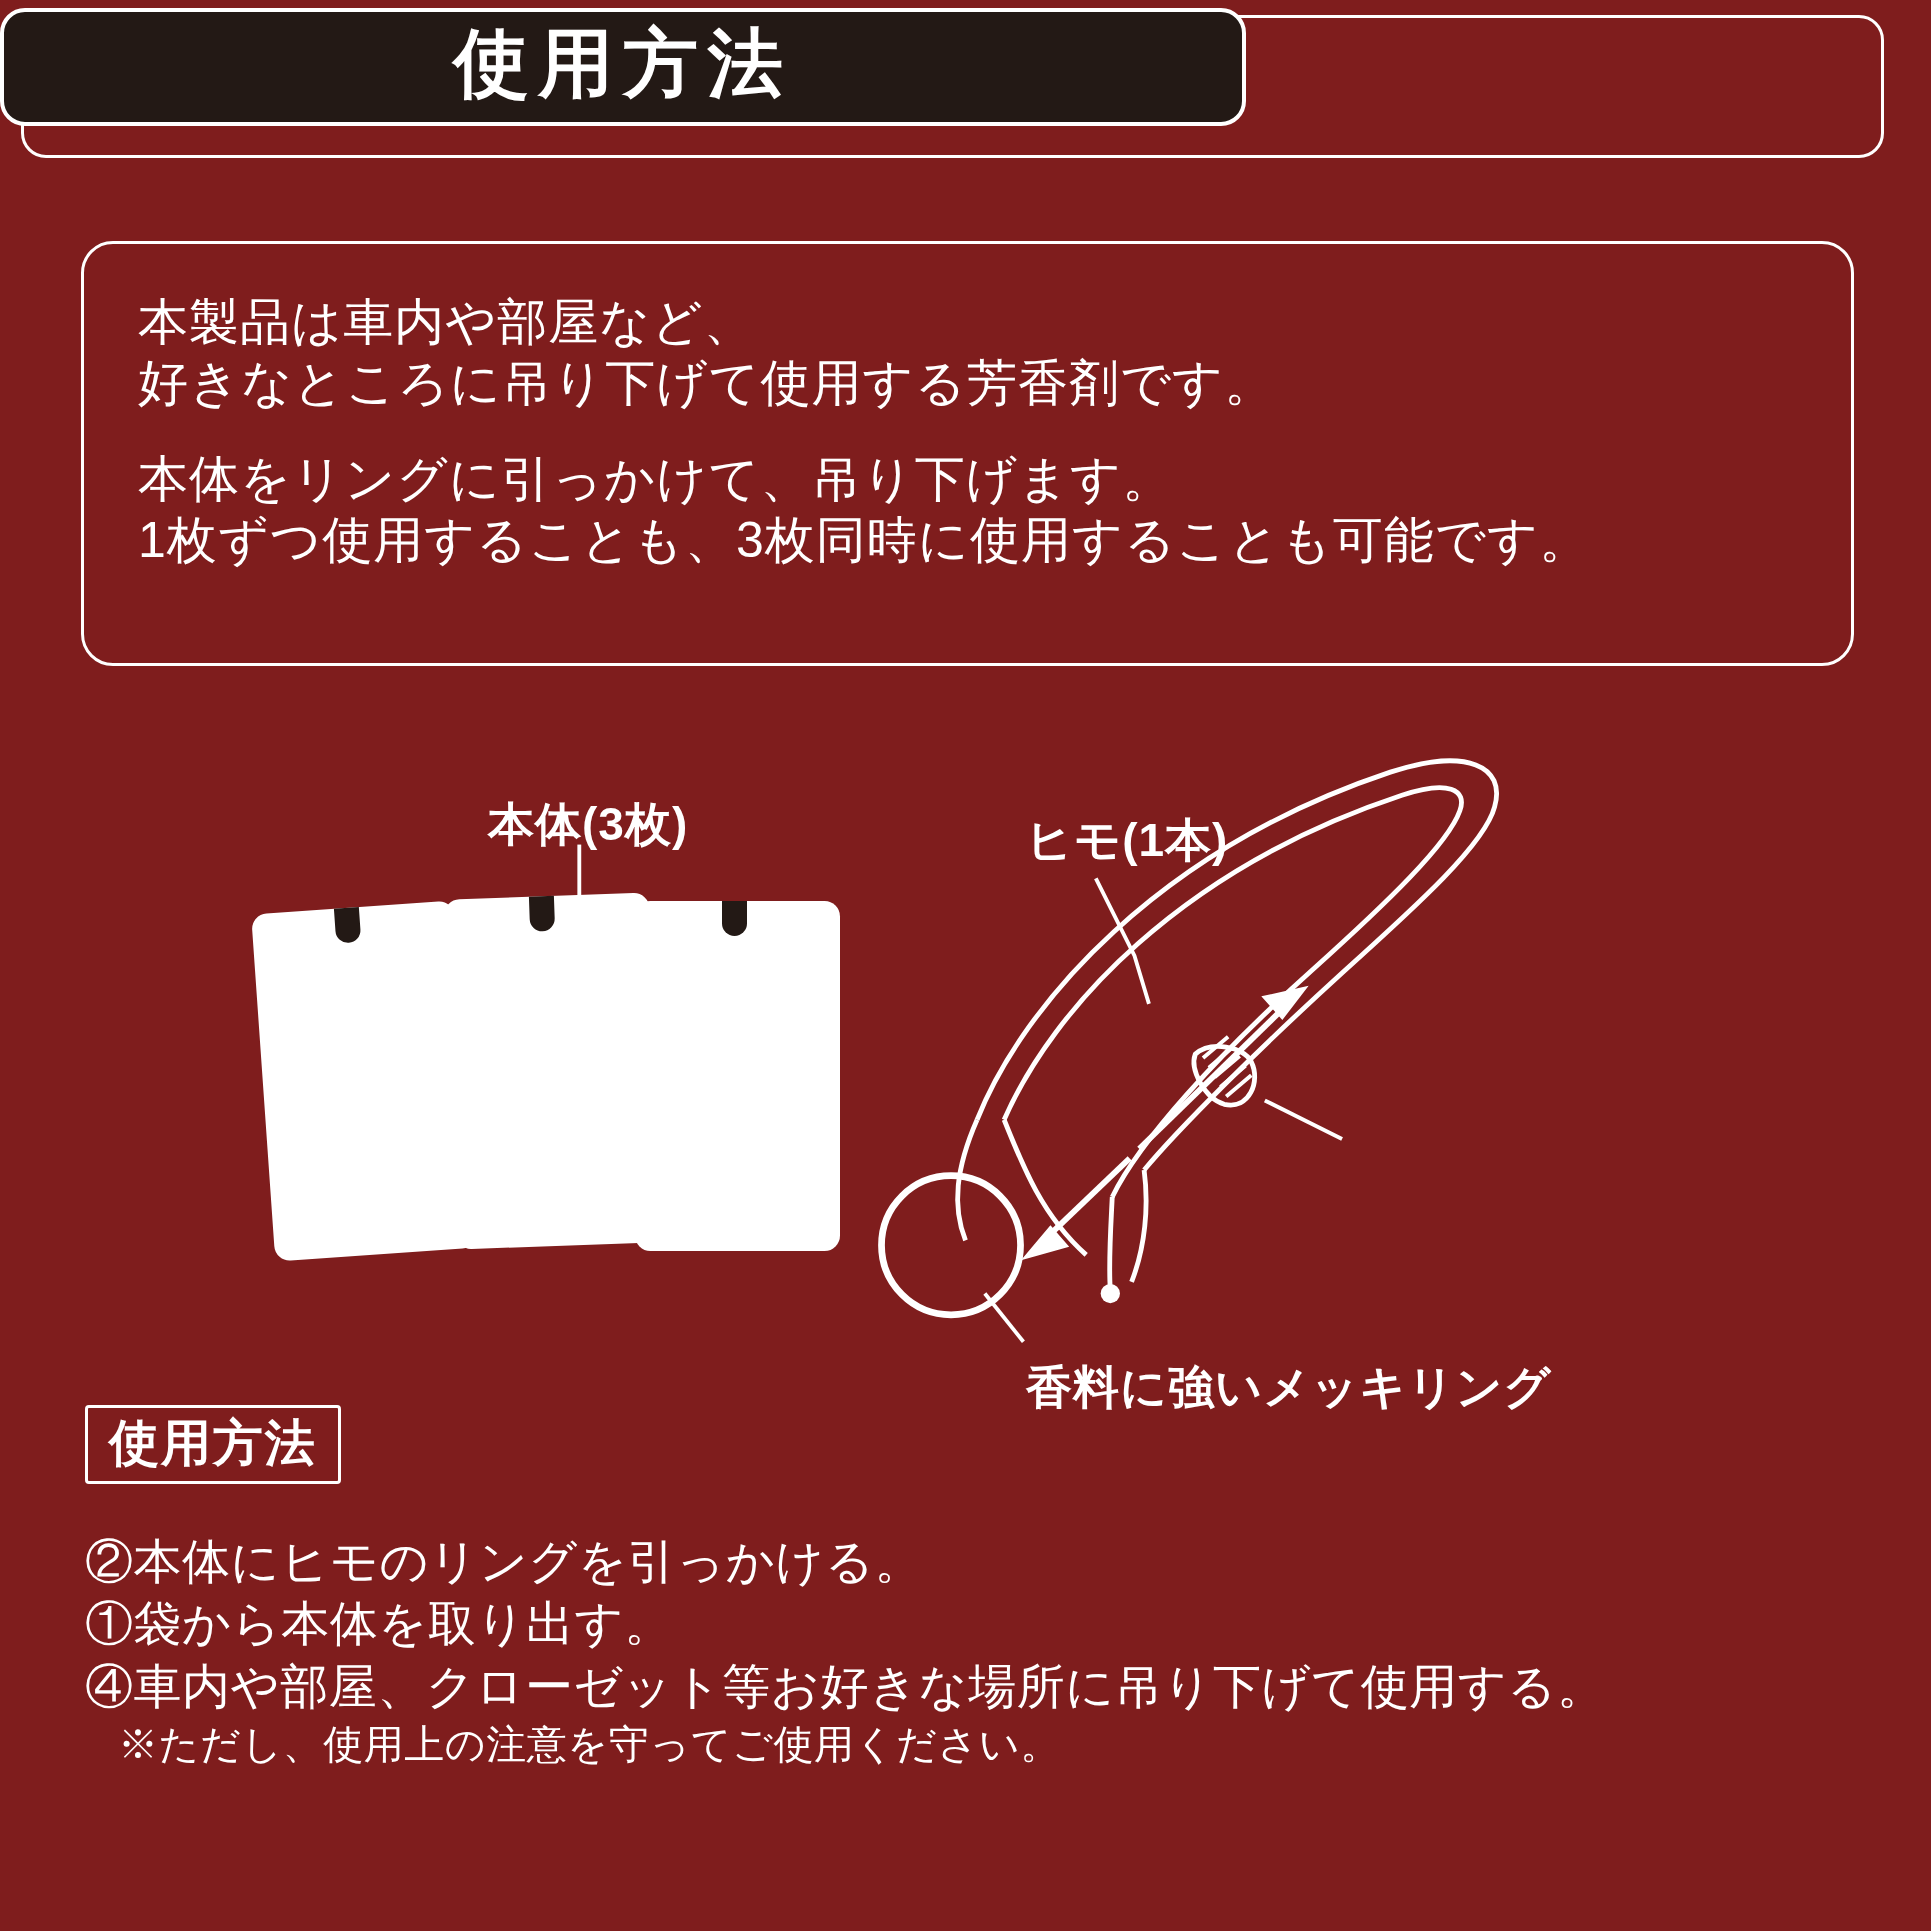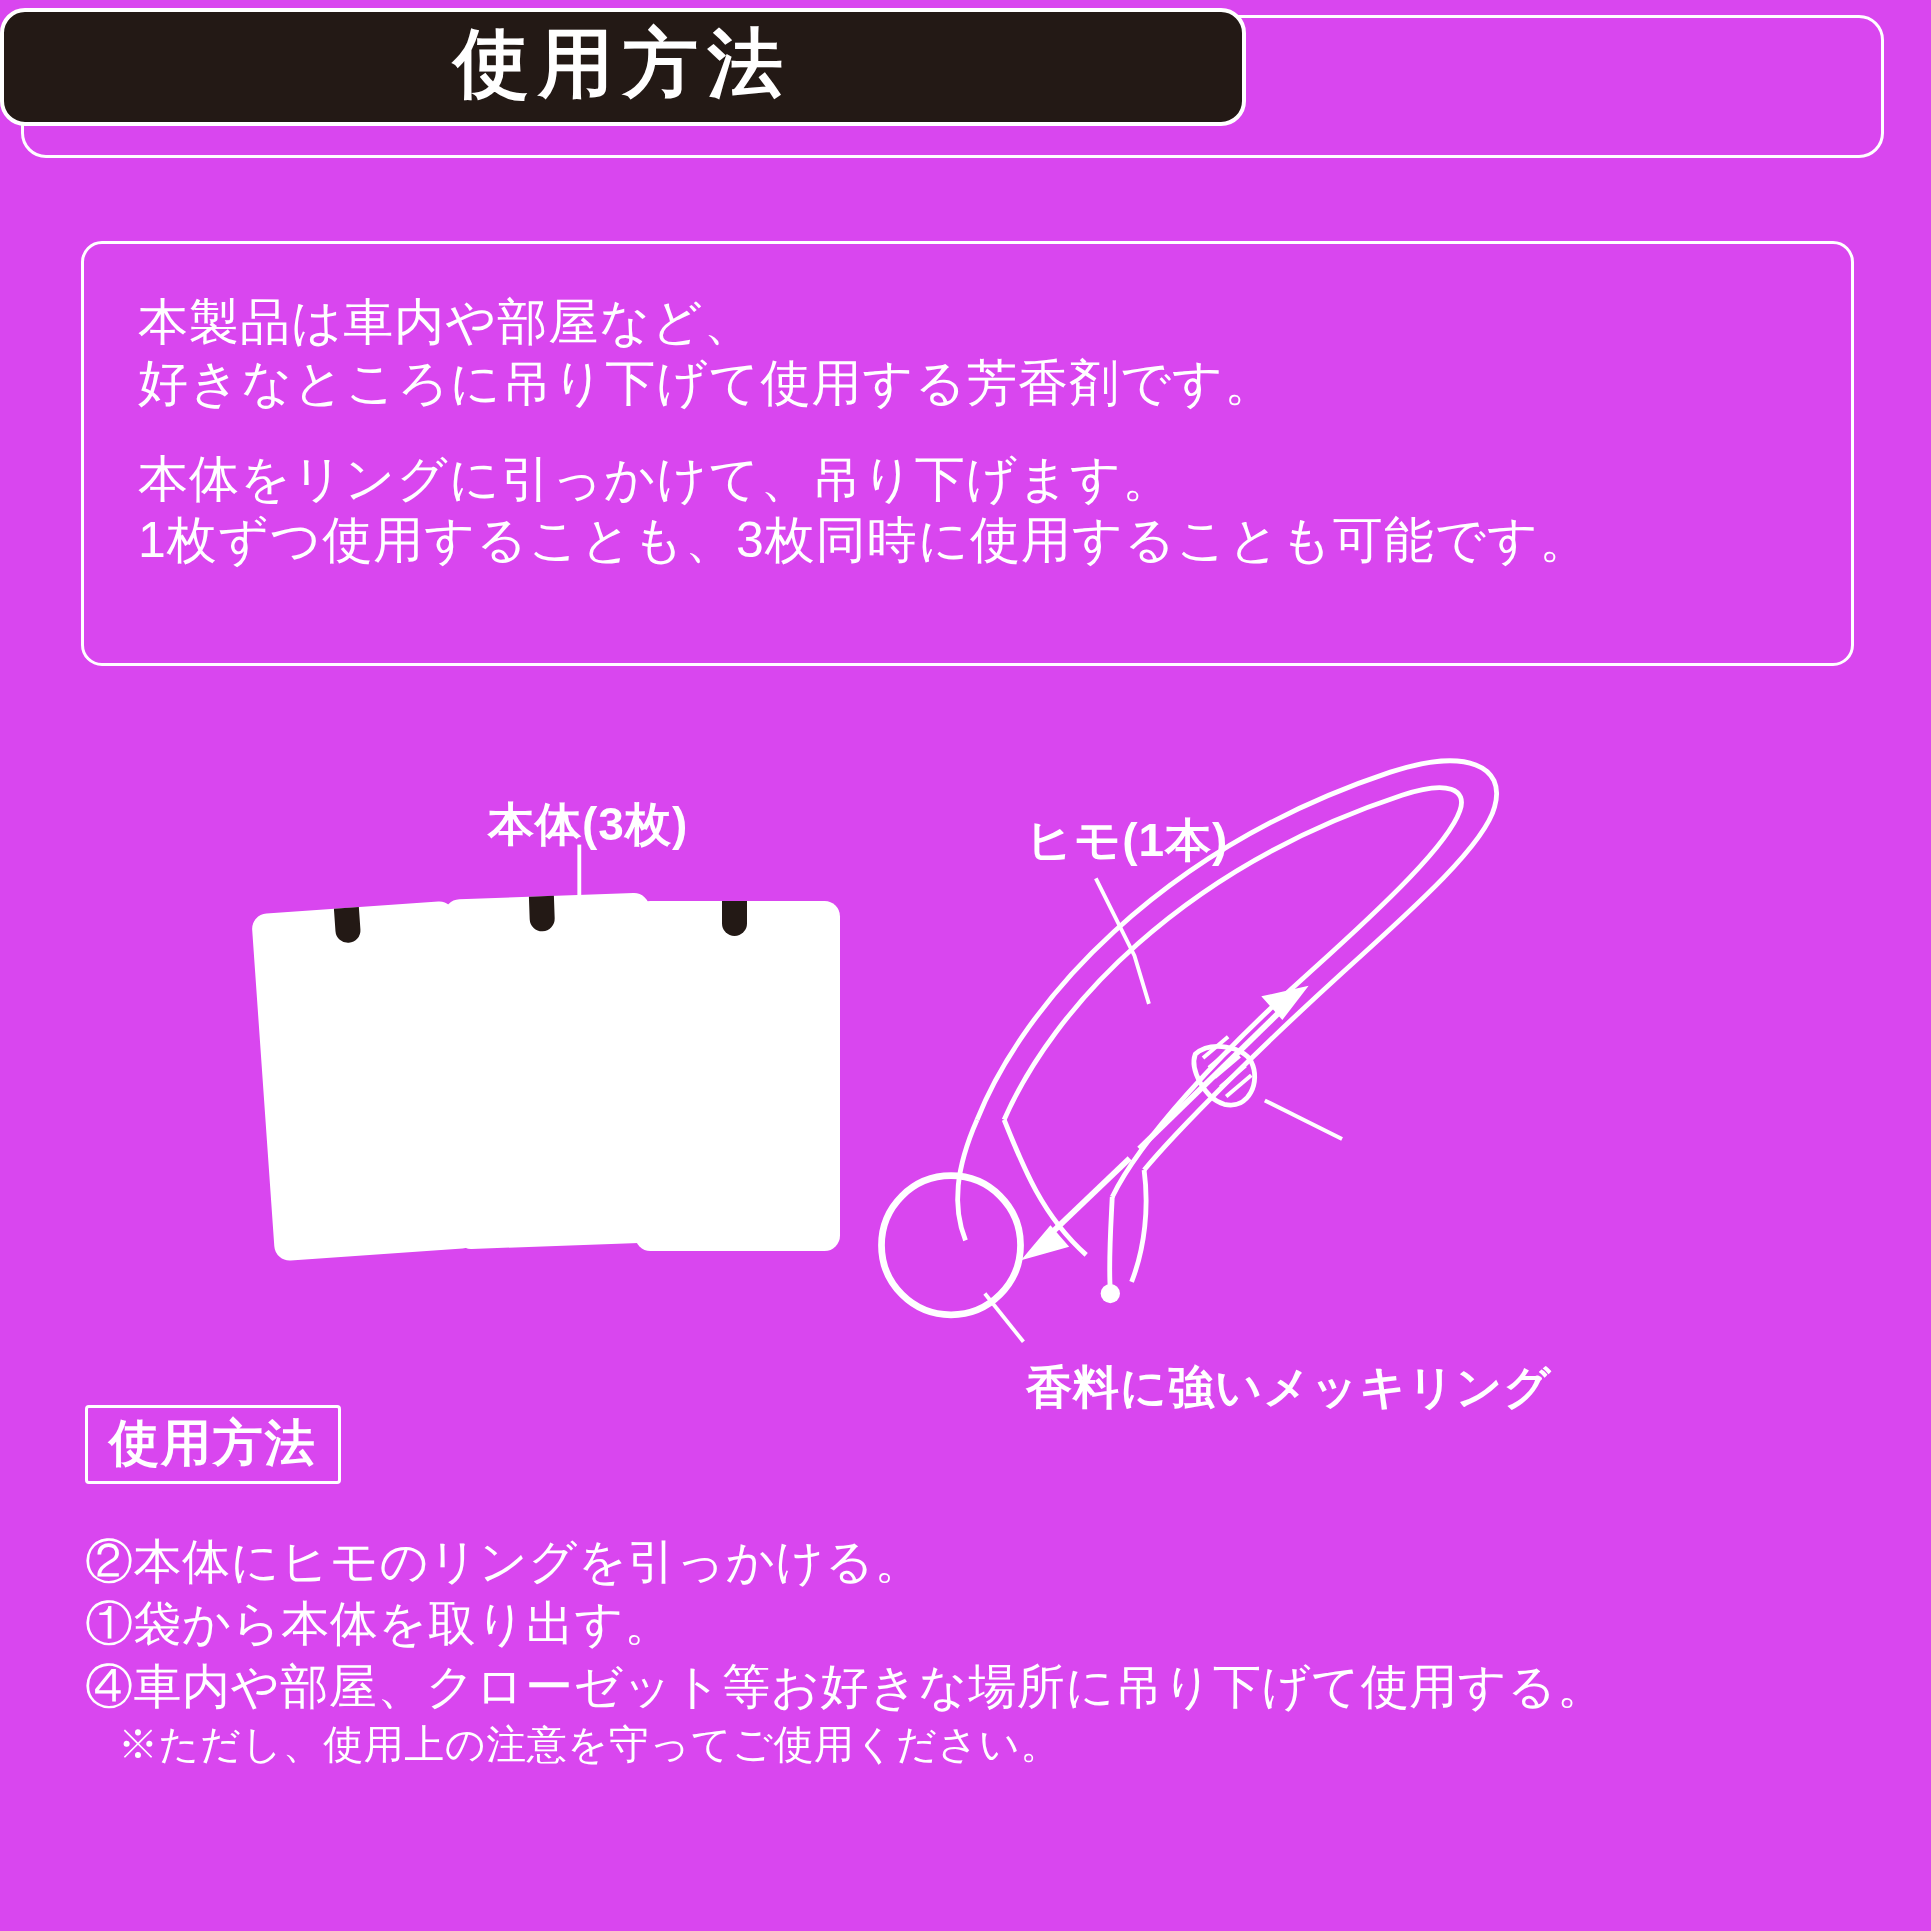--- a/index.html
+++ b/index.html
@@ -10,21 +10,21 @@
   body {
     width: 1931px;
     height: 1931px;
     font-family: "Liberation Sans", sans-serif;
     -webkit-font-smoothing: antialiased;
   }
   .page {
     position: relative;
     width: 1931px;
     height: 1931px;
-    background: #d946ef;
+    background: #7f1d1d;
     overflow: hidden;
     color: #ffffff;
   }
 
   
   .header-wrap {
     position: absolute;
     left: 0px;
     top: 7.7px;
     width: 1931px;
@@ -65,21 +65,21 @@
   }
 
   
   .intro-box {
     position: absolute;
     left: 81px;
     top: 241px;
     width: 1773px;
     height: 425px;
     border: 3.9px solid #ffffff;
-    border-radius: 21px;
+    border-radius: 32px;
     box-sizing: border-box;
     padding: 48px 54px 0 54px;
   }
   .intro-line {
     font-size: 50px;
     line-height: 1.22;
     letter-spacing: 1px;
     white-space: nowrap;
   }
   .intro-gap {

